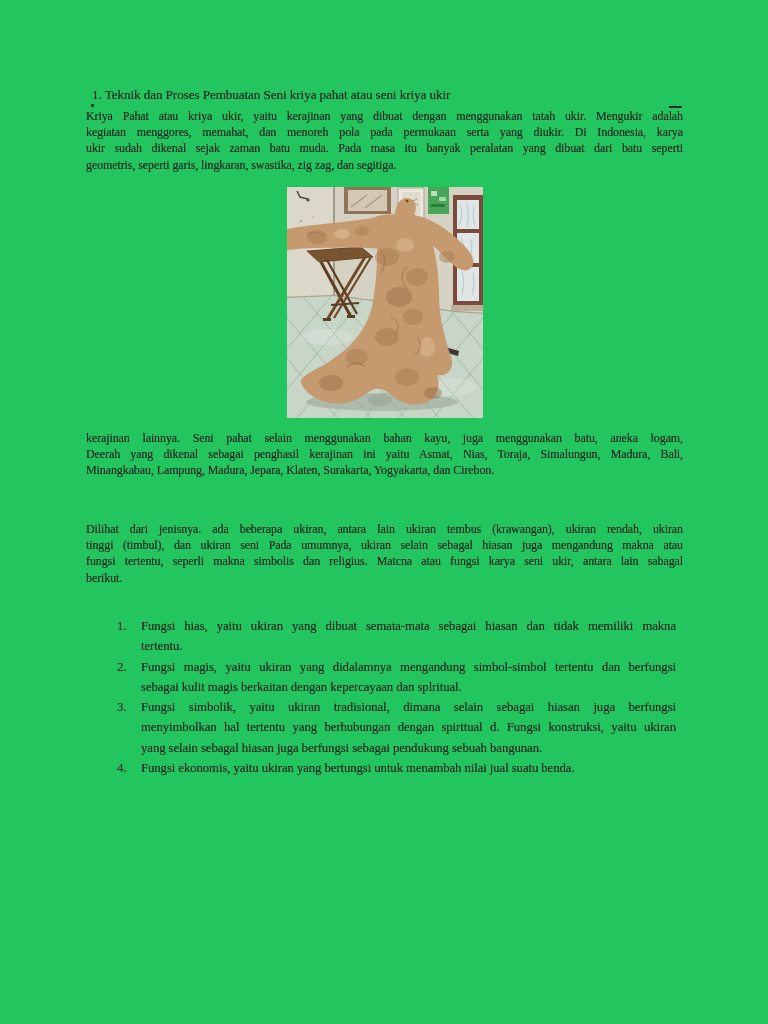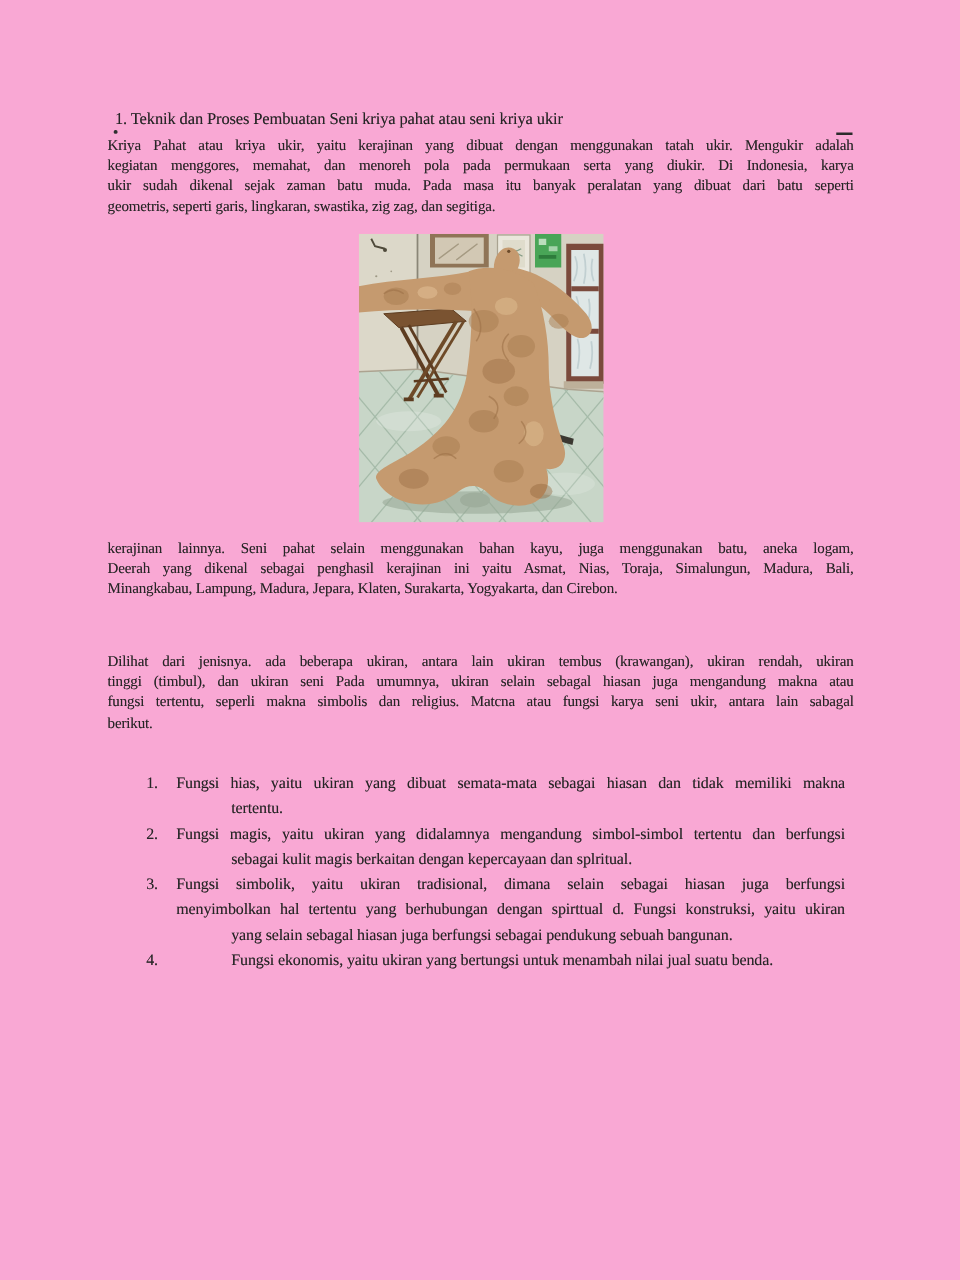--- a/index.html
+++ b/index.html
@@ -1,41 +1,41 @@
 <!DOCTYPE html>
 <html><head>
 <meta charset="utf-8">
 <style>
   html,body{margin:0;padding:0;}
   body{
     width:768px;height:1024px;background:#ffffff;
     font-family:"Liberation Serif","DejaVu Serif",serif;
     color:#262626;
   }
-  .page{position:relative;width:768px;height:1024px;overflow:hidden;background:#f9a8d4;}
+  .page{position:relative;width:768px;height:1024px;overflow:hidden;background:#22c55e;}
   .doc-title{
     position:absolute;left:92px;top:87px;font-size:13.2px;letter-spacing:-0.1px;
     white-space:nowrap;text-shadow:0 0 .4px rgba(0,0,0,.4);
   }
   .para{position:absolute;left:86px;width:597px;font-size:12px;letter-spacing:-0.1px;
     text-shadow:0 0 .4px rgba(0,0,0,.38);}
   .para .line{height:16.2px;line-height:16.2px;overflow:hidden;
     text-align:justify;text-align-last:justify;}
   .para .line.last{text-align-last:left;}
   #p1{top:108px}
   #p2{top:430px}
   #p3{top:521px}
   .fn-list{position:absolute;left:117px;top:616px;width:559px;font-size:12.8px;
     letter-spacing:-0.1px;text-shadow:0 0 .4px rgba(0,0,0,.38);}
   .li{display:flex;}
   .li .num{flex:0 0 24px;width:24px;line-height:20.3px;height:20.3px;}
   .li .body{flex:1;min-width:0;}
   .fn-list .line{height:20.3px;line-height:20.3px;overflow:hidden;
     text-align:justify;text-align-last:justify;}
-  .fn-list .line.last{text-align-last:left;margin-left:44px;}
+  .fn-list .line.last{text-align-last:left;}
   .figure{position:absolute;left:287px;top:187px;width:196px;height:231px;margin:0;overflow:hidden;}
   .figure svg{display:block;}
   .scan-dot{position:absolute;left:91px;top:104px;width:2.6px;height:2.6px;
     border-radius:50%;background:#2f2f2f;}
   .scan-overline{position:absolute;left:669px;top:106px;width:13px;height:1.8px;background:#2b2b2b;}
 </style>
 </head>
 <body>
 
 <div class="page">

